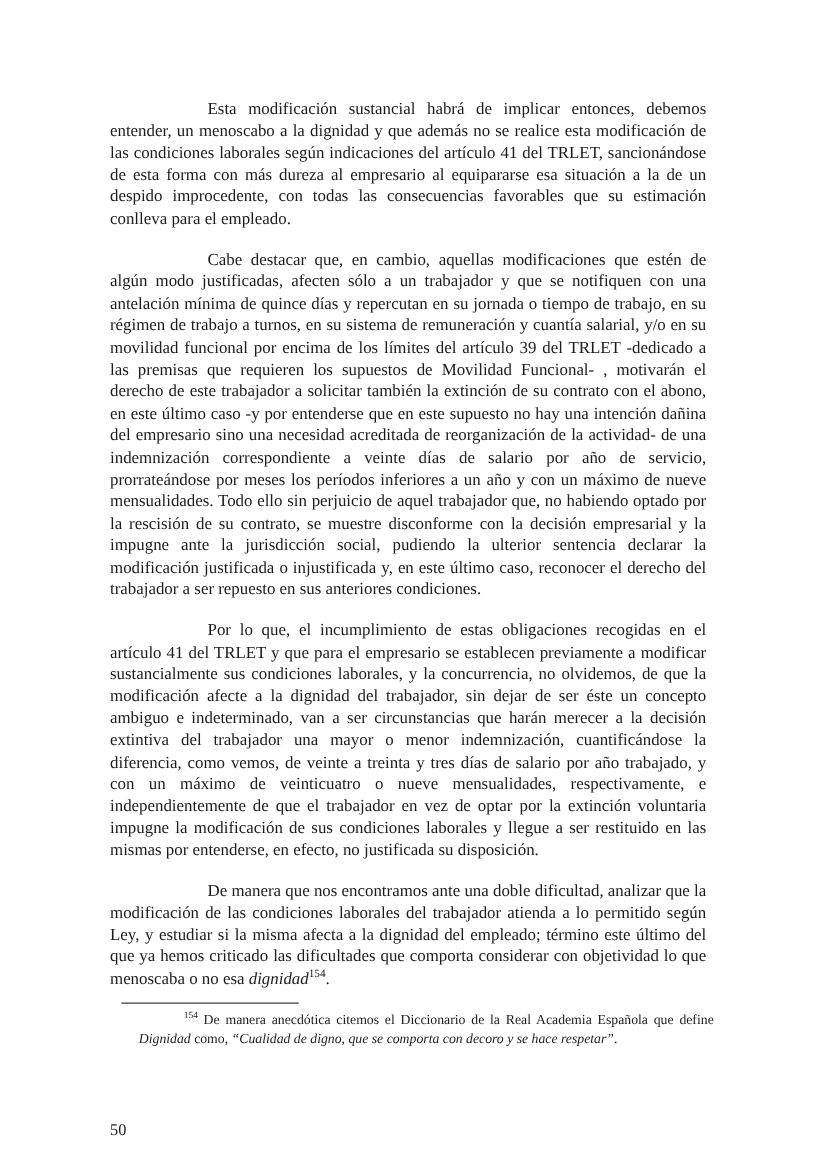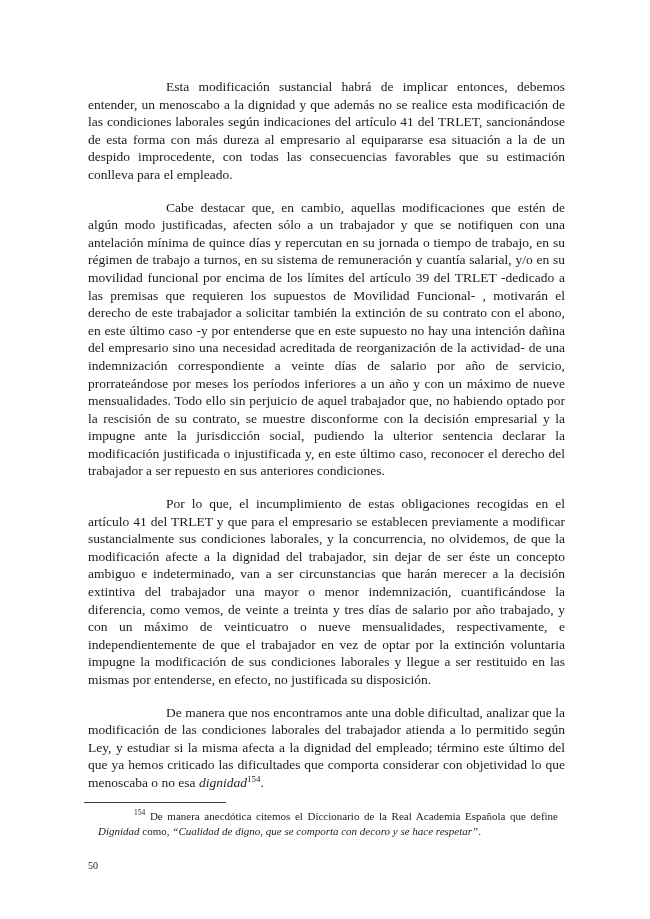--- a/index.html
+++ b/index.html
@@ -33,21 +33,21 @@
   .text-block sup.fn-ref {
     font-size: 9px;
     line-height: 0;
     vertical-align: super;
   }
   .italic {
     font-style: italic;
   }
   .footnote-area {
     position: absolute;
-    left: 84px;
+    left: 97px;
     top: 802px;
     width: 477px;
   }
   .footnote-separator {
     width: 142px;
     height: 0;
     border-top: 1px solid #3a3a3a;
     margin-bottom: 6px;
   }
   .footnote {
@@ -60,22 +60,22 @@
     text-indent: 36px;
   }
   .footnote sup.fn-num {
     font-size: 7.5px;
     line-height: 0;
     vertical-align: super;
   }
   .page-number {
     position: absolute;
     left: 88px;
-    top: 860px;
-    font-size: 10px;
+    top: 896px;
+    font-size: 13px;
   }
 </style>
 </head>
 <body>
 
 <div class="page">
 
   <div class="text-block">
 
     <p><span>Esta modificación sustancial habrá de implicar entonces, debemos entender, un menoscabo a la dignidad y que además no se realice esta modificación de las condiciones laborales según indicaciones del artículo 41 del TRLET, sancionándose de esta forma con más dureza al empresario al equipararse esa situación a la de un despido improcedente, con todas las consecuencias favorables que su estimación conlleva para el empleado.</span></p>

